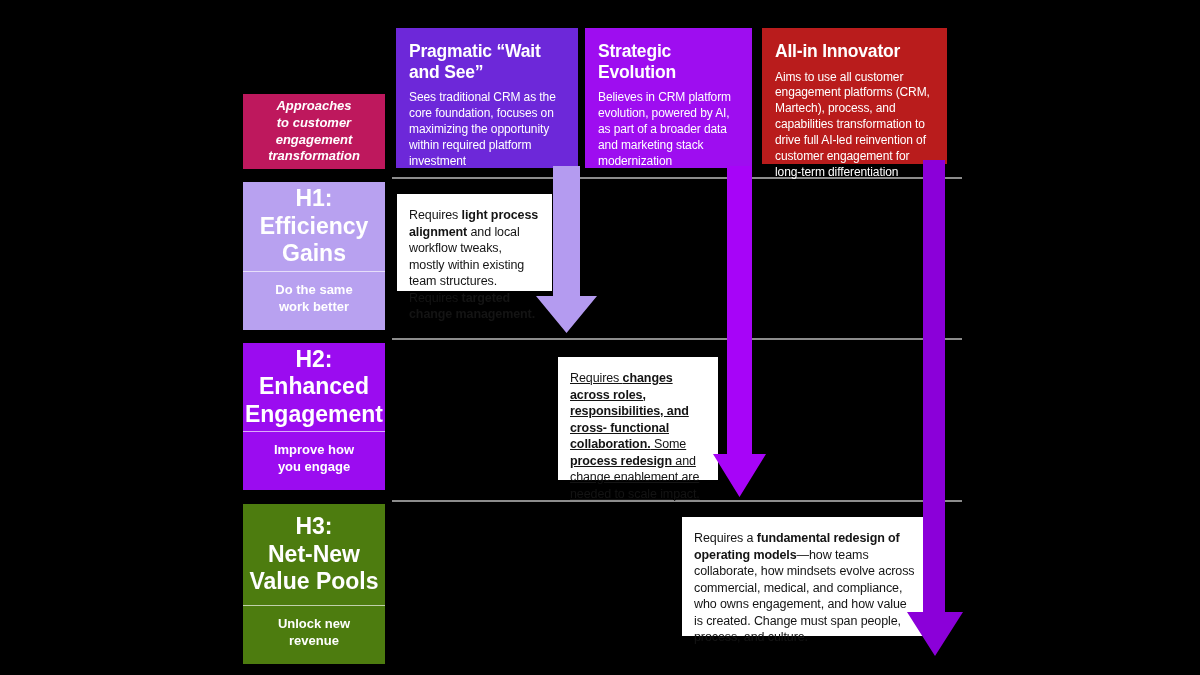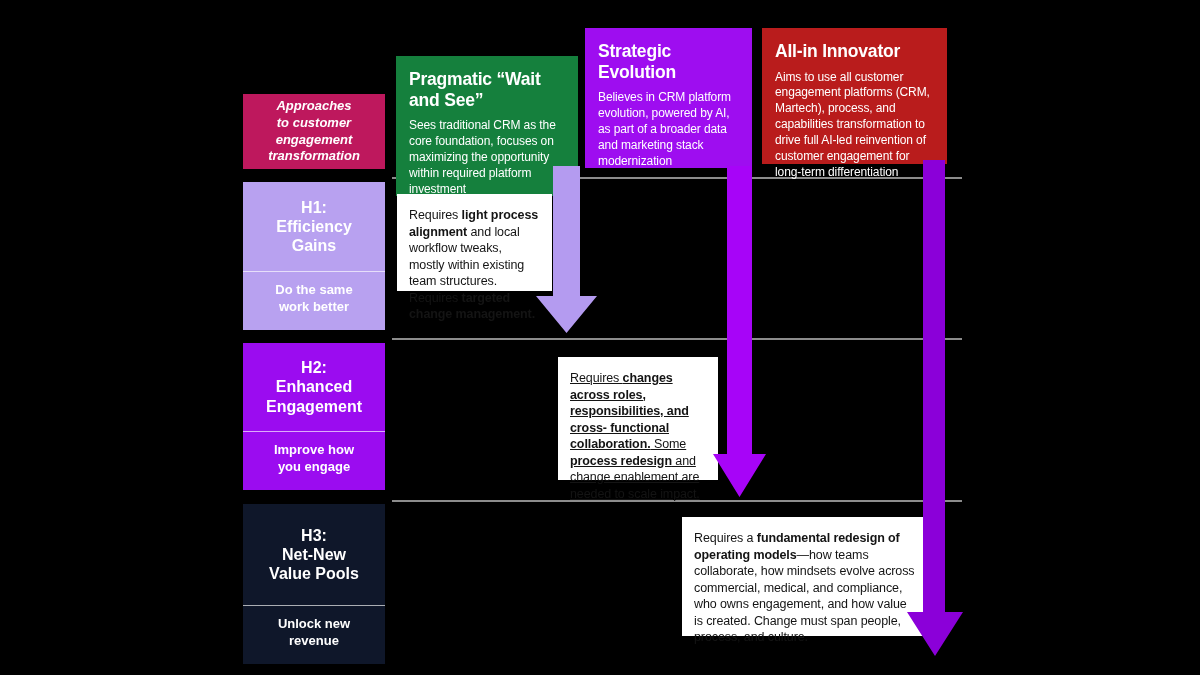--- a/index.html
+++ b/index.html
@@ -22,21 +22,21 @@
   
   .colbox{top:28px;z-index:2;padding:13px 13px;color:#fff;}
   .colbox .col-title{font-weight:bold;font-size:17.5px;line-height:1.18;white-space:pre-line;margin:0 0 8px 0;letter-spacing:-0.2px;}
   .colbox .col-desc{font-size:12px;line-height:1.32;letter-spacing:-0.1px;}
   #col1{left:396px;width:182px;height:140px;}
   #col2{left:585px;width:167px;height:140px;}
   #col3{left:762px;width:185px;height:136px;}
 
   
   .rowbox{left:243px;width:142px;z-index:2;display:flex;flex-direction:column;color:#fff;text-align:center;}
-  .row-title{flex:1;display:flex;align-items:center;justify-content:center;font-weight:bold;font-size:16px;line-height:1.2;white-space:pre-line;}
+  .row-title{flex:1;display:flex;align-items:center;justify-content:center;font-weight:bold;font-size:23px;line-height:1.2;white-space:pre-line;}
   .row-divider{height:1px;background:rgba(255,255,255,.65);width:100%;}
   .row-sub{height:54px;display:flex;align-items:center;justify-content:center;font-weight:bold;font-size:13px;line-height:1.3;white-space:pre-line;padding-bottom:4px;}
   #row-h1{top:182px;height:148px;}
   #row-h2{top:343px;height:147px;}
   #row-h3{top:504px;height:160px;}
 
   
   .note{
     background:#fff;color:#141414;z-index:3;padding:13px 12px;
     font-size:12.5px;line-height:1.32;letter-spacing:-0.1px;
@@ -56,21 +56,21 @@
 
   <div class="gridline" style="left:392px;top:177px;width:570px;"></div>
   <div class="gridline" style="left:392px;top:338px;width:570px;"></div>
   <div class="gridline" style="left:392px;top:500px;width:570px;"></div>
 
   <div class="abs corner" style="background-color: #be185d;">Approaches
 to customer
 engagement
 transformation</div>
 
-  <div class="abs colbox" id="col1" style="background-color: #15803d; margin-top: 28px;">
+  <div class="abs colbox" id="col1" style="background-color: #6d28d9;">
     <div class="col-title">Pragmatic “Wait
 and See”</div>
     <div class="col-desc">Sees traditional CRM as the core foundation, focuses on maximizing the opportunity within required platform investment</div>
   </div>
 
   <div class="abs colbox" id="col2" style="background-color: rgb(158, 13, 240);">
     <div class="col-title">Strategic
 Evolution</div>
     <div class="col-desc">Believes in CRM platform evolution, powered by AI, as part of a broader data and marketing stack modernization</div>
   </div>
@@ -91,21 +91,21 @@
 
   <div class="abs rowbox" id="row-h2" style="background-color: rgb(155, 12, 240);">
     <div class="row-title">H2:
 Enhanced
 Engagement</div>
     <div class="row-divider"></div>
     <div class="row-sub">Improve how
 you engage</div>
   </div>
 
-  <div class="abs rowbox" id="row-h3" style="background-color: #0f172a;">
+  <div class="abs rowbox" id="row-h3" style="background-color: #4d7c0f;">
     <div class="row-title">H3:
 Net-New
 Value Pools</div>
     <div class="row-divider"></div>
     <div class="row-sub">Unlock new
 revenue</div>
   </div>
 
   <div class="abs note" id="note-h1"><span>Requires </span><b>light process alignment</b><span> and local workflow tweaks, mostly within existing team structures. Requires </span><b>targeted change management.</b></div>
   <div class="abs note" id="note-h2"><span>Requires </span><b>changes across roles, responsibilities, and cross- functional collaboration.</b><span> Some </span><b>process redesign</b><span> and change enablement are needed to scale impact.</span></div>

